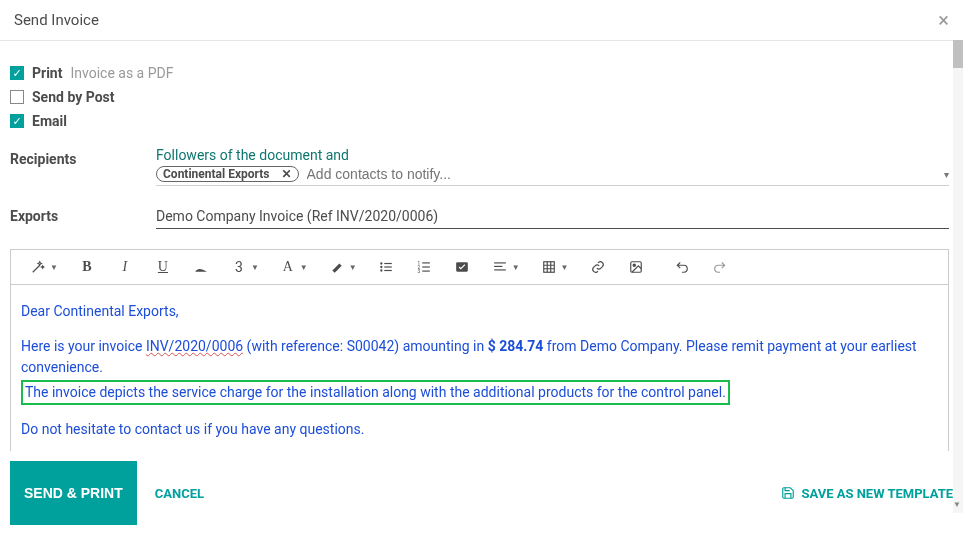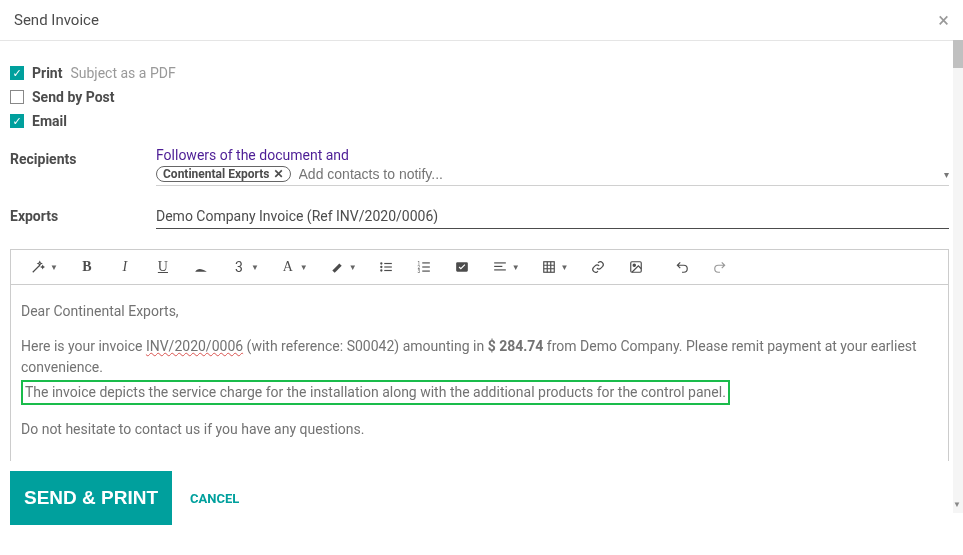--- a/index.html
+++ b/index.html
@@ -98,40 +98,40 @@
   .form-label {
     width: 146px;
     font-weight: 700;
     color: #4c4c4c;
     padding-top: 4px;
   }
   .form-field {
     flex: 1;
   }
   .recipients-text {
-    color: #4c1d95;
+    color: #0f766e;
     margin-bottom: 2px;
   }
   .recipients-line {
     display: flex;
     align-items: center;
     border-bottom: 1px solid #d0d0d0;
     padding-bottom: 2px;
     position: relative;
   }
   .tag {
     border: 1px solid #666;
     border-radius: 10px;
     padding: 0 6px;
     font-size: 12px;
     font-weight: 700;
     color: #4c4c4c;
     display: inline-flex;
     align-items: center;
-    gap: 4px;
+    gap: 12px;
     margin-right: 6px;
     white-space: nowrap;
   }
   .tag-x { cursor: pointer; font-weight: 700; }
   .placeholder-input {
     border: none;
     outline: none;
     flex: 1;
     color: #aaa;
     font-size: 14px;
@@ -185,21 +185,21 @@
   .tb-btn.underline { text-decoration: underline; font-family: Georgia, serif; }
   .caret {
     font-size: 8px;
     margin-left: 3px;
     color: #666;
   }
   .tb-sep { width: 8px; }
   .editor-body {
     padding: 16px 10px;
     min-height: 214px;
-    color: #737373;
+    color: #1d4ed8;
     font-size: 14px;
     line-height: 1.5;
   }
   .editor-body p { margin: 0 0 14px 0; }
   .squiggly {
     text-decoration: underline wavy #d9534f;
     text-decoration-thickness: 1px;
   }
   .highlight-box {
     border: 2px solid #1abc4b;
@@ -211,23 +211,23 @@
     padding: 10px 10px;
     display: flex;
     align-items: center;
     justify-content: space-between;
   }
   .footer-left { display: flex; align-items: center; gap: 18px; }
   .btn-primary {
     background: #00a09d;
     color: #fff;
     border: none;
-    padding: 16px 14px;
+    padding: 24px 14px;
     font-weight: 700;
-    font-size: 19px;
+    font-size: 14px;
     cursor: pointer;
   }
   .btn-link {
     color: #00a09d;
     font-weight: 700;
     font-size: 13px;
     cursor: pointer;
   }
   .btn-template {
     color: #00a09d;
@@ -248,21 +248,21 @@
   <div class="modal-header">
     <span class="modal-title">Send Invoice</span>
     <span class="close-x">×</span>
   </div>
 
   <div class="modal-body">
 
     <div class="opt-row">
       <span class="cb checked">✓</span>
       <span class="opt-label">Print</span>
-      <span class="opt-hint">Subject as a PDF</span>
+      <span class="opt-hint">Invoice as a PDF</span>
     </div>
     <div class="opt-row">
       <span class="cb unchecked"></span>
       <span class="opt-label">Send by Post</span>
     </div>
     <div class="opt-row">
       <span class="cb checked">✓</span>
       <span class="opt-label">Email</span>
     </div>
 
@@ -431,15 +431,22 @@
   <div class="scrollbar-track"></div>
   <span class="scrollbar-arrow-up">▲</span>
   <div class="scrollbar-thumb"></div>
   <span class="scrollbar-arrow-down">▼</span>
 
   <div class="modal-footer">
     <div class="footer-left">
       <button class="btn-primary">SEND &amp; PRINT</button>
       <span class="btn-link">CANCEL</span>
     </div>
+    <span class="btn-template">
+      <svg width="14" height="14" viewBox="0 0 24 24" fill="none" stroke="#00a09d" stroke-width="2">
+          <path d="M19 21H5a2 2 0 0 1-2-2V5a2 2 0 0 1 2-2h11l5 5v11a2 2 0 0 1-2 2z"></path>
+          <path d="M17 21v-8H7v8M7 3v5h8"></path>
+        </svg>
+      <span>SAVE AS NEW TEMPLATE</span>
+    </span>
   </div>
 
 </div>
 
 </body></html>

